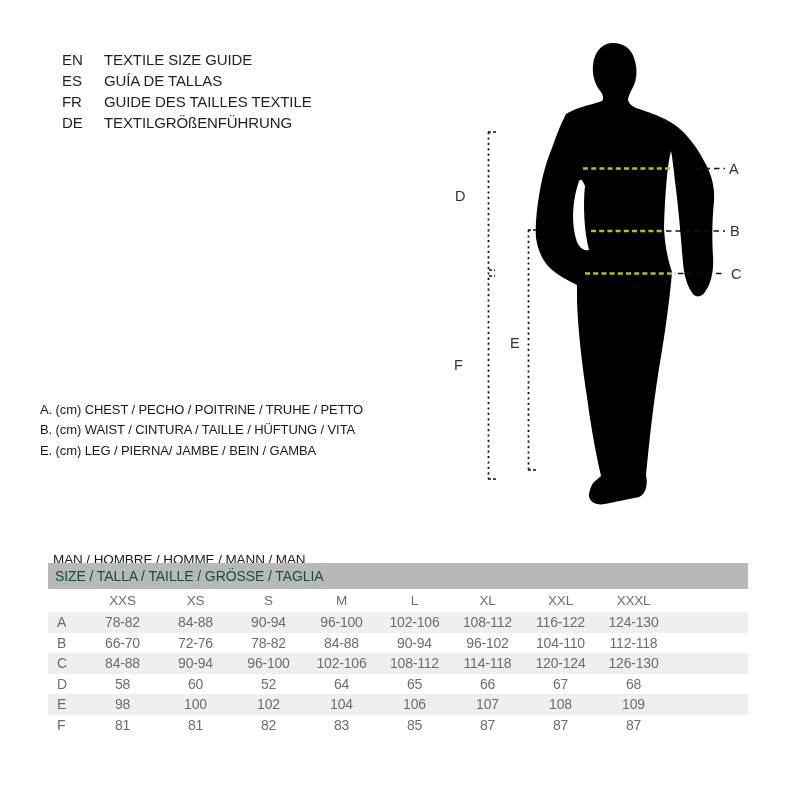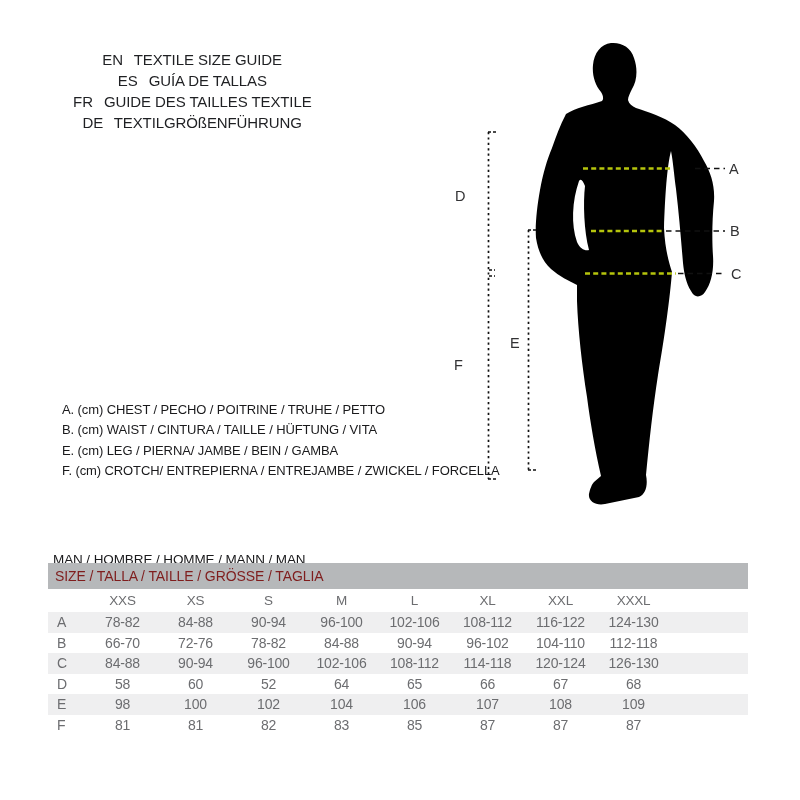--- a/index.html
+++ b/index.html
@@ -3,33 +3,33 @@
 <meta charset="utf-8">
 <style>
   html,body{margin:0;padding:0;}
   body{
     width:800px;height:800px;position:relative;background:#ffffff;
     font-family:"Liberation Sans", sans-serif;
     -webkit-font-smoothing:antialiased;
     overflow:hidden;
   }
   
-  .lang-block{position:absolute;left:62px;top:49px;color:#1f2023;text-align:center;}
+  .lang-block{position:absolute;left:62px;top:49px;color:#1f2023;}
   .lang-row{height:21px;line-height:21px;font-size:15px;letter-spacing:-0.1px;white-space:nowrap;}
   .lang-code{display:inline-block;width:42px;}
   
-  .legend{position:absolute;left:62px;top:400px;color:#1a1a1c;}
+  .legend{position:absolute;left:40px;top:400px;color:#1a1a1c;}
   .legend-line{height:20.3px;line-height:20.3px;font-size:13px;white-space:nowrap;letter-spacing:-0.1px;}
   .category-line{position:absolute;left:53px;top:552px;font-size:13.5px;color:#1a1a1c;white-space:nowrap;letter-spacing:-0.1px;}
   
   .diagram-svg{position:absolute;left:0;top:0;}
   .marker-letter{font-family:"Liberation Sans",sans-serif;font-size:14.5px;fill:#323234;}
   
   .size-table{position:absolute;left:48px;top:563px;width:700px;color:#6c6d70;}
-  .tbl-title{height:26px;line-height:26px;background:#b6b8ba;color:#7f1d1d;
+  .tbl-title{height:26px;line-height:26px;background:#b6b8ba;color:#14532d;
     font-size:14px;padding-left:7px;letter-spacing:-0.1px;}
   .tbl-row{display:grid;grid-template-columns:38px repeat(8,73px);align-items:center;}
   .tbl-head-row{height:23px;font-size:13.5px;}
   .tbl-data-row{height:20.5px;font-size:14px;}
   .tbl-row.striped{background:#efeff0;}
   .cell{text-align:center;letter-spacing:-0.2px;}
   .cell.rowlabel{text-align:left;padding-left:9px;}
 </style>
 </head>
 <body>
@@ -118,21 +118,20 @@
   <line x1="528.5" y1="230" x2="528.5" y2="470" stroke="#111" stroke-width="1.7" stroke-dasharray="2.2 3.2"></line>
   <line x1="528" y1="230" x2="537" y2="230" stroke="#111" stroke-width="1.7" stroke-dasharray="3 2"></line>
   <line x1="528" y1="470" x2="537" y2="470" stroke="#111" stroke-width="1.7" stroke-dasharray="3 2"></line>
   <text x="510" y="348" class="marker-letter">E</text>
 </svg>
 
 <div class="legend">
   <div class="legend-line">A. (cm) CHEST / PECHO / POITRINE / TRUHE / PETTO</div>
   <div class="legend-line">B. (cm) WAIST / CINTURA / TAILLE / HÜFTUNG / VITA</div>
   <div class="legend-line">E. (cm) LEG / PIERNA/ JAMBE / BEIN / GAMBA</div>
-  <div class="legend-line">F. (cm) CROTCH/ ENTREPIERNA / ENTREJAMBE / ZWICKEL / FORCELLA</div>
 </div>
 <div class="category-line">MAN / HOMBRE / HOMME / MANN / MAN</div>
 
 <div class="size-table">
   <div class="tbl-title">SIZE / TALLA / TAILLE / GRÖSSE / TAGLIA</div>
 
   <div class="tbl-row tbl-head-row">
     <div class="cell rowlabel"></div>
     <div class="cell">XXS</div>
     <div class="cell">XS</div>

